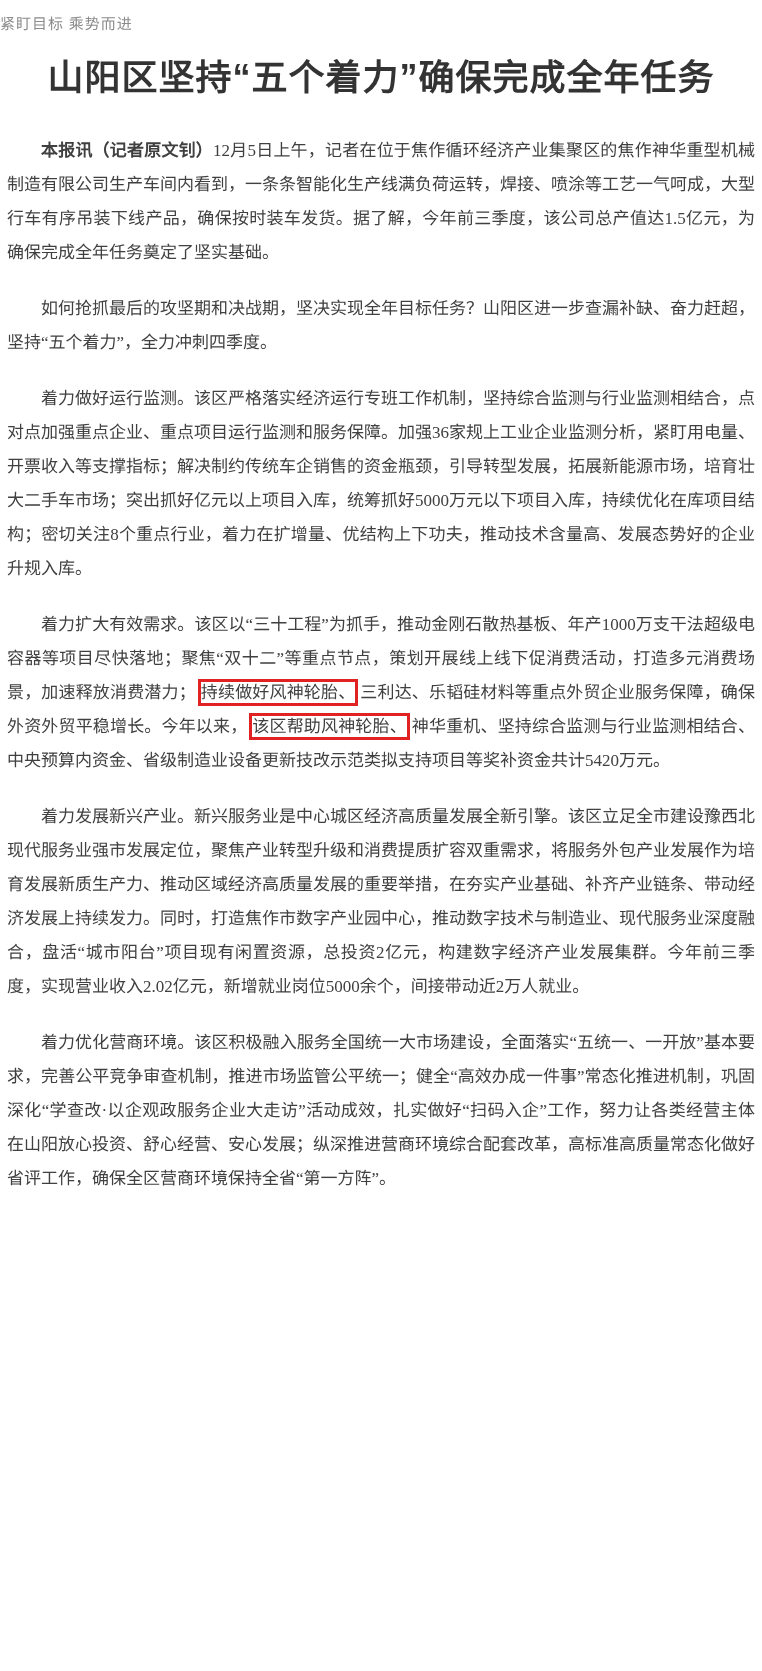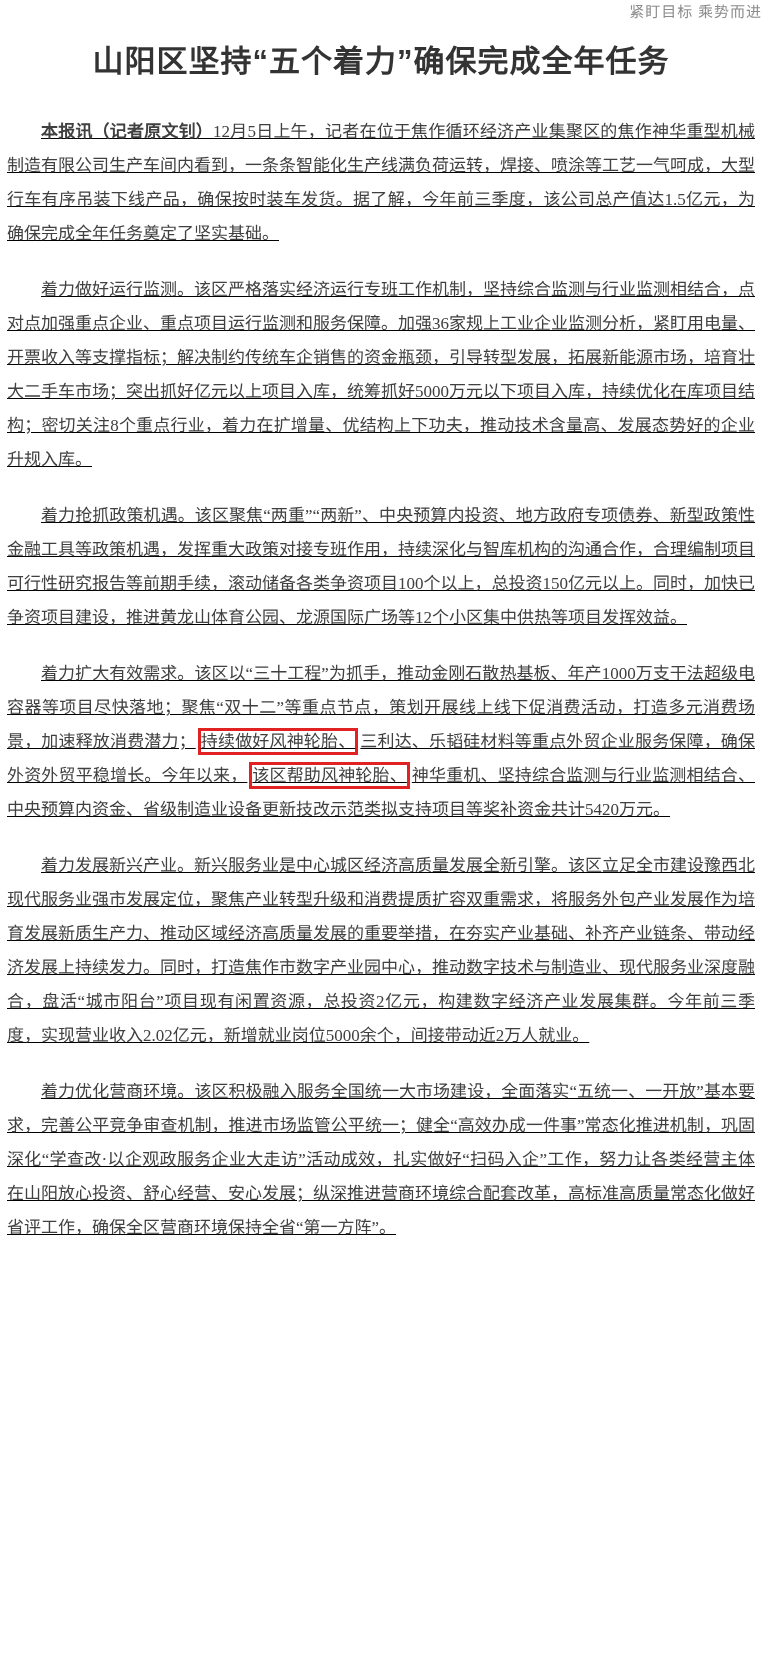--- a/index.html
+++ b/index.html
@@ -9,39 +9,39 @@
   }
   body {
     width: 762px;
     height: 1671px;
     overflow: hidden;
     box-sizing: border-box;
     font-family: "Liberation Serif", "DejaVu Serif", serif;
   }
   .kicker {
     margin: 0;
-    text-align: right;
+    padding-top: 12px;
+    text-align: left;
     font-size: 15px;
     font-weight: normal;
     letter-spacing: 1px;
     color: var(--kicker-color, #8c8c8c);
   }
   .title {
     margin: 15px 24px 11px;
     text-align: center;
-    font-size: 31px;
+    font-size: 36px;
     font-weight: bold;
     color: var(--title-color, #333333);
     font-family: "Liberation Sans", "DejaVu Sans", sans-serif;
     letter-spacing: 1px;
   }
   .article {
     margin-top: 34px;
     padding: 0 7px;
-    text-decoration: underline;
   }
   .para {
     margin: 0 0 22px 0;
     font-size: 17px;
     line-height: 34px;
     text-align: justify;
     text-justify: inter-ideograph;
     text-indent: 2em;
     color: var(--body-color, #404040);
   }
@@ -56,18 +56,18 @@
 </style>
 </head>
 <body style="background: rgb(255, 255, 255);">
 
 <p class="kicker">紧盯目标 乘势而进</p>
 
 <h1 class="title">山阳区坚持“五个着力”确保完成全年任务</h1>
 
 <div class="article">
     <p class="para"><span class="lead-bold">本报讯（记者原文钊）</span><span>12月5日上午，记者在位于焦作循环经济产业集聚区的焦作神华重型机械制造有限公司生产车间内看到，一条条智能化生产线满负荷运转，焊接、喷涂等工艺一气呵成，大型行车有序吊装下线产品，确保按时装车发货。据了解，今年前三季度，该公司总产值达1.5亿元，为确保完成全年任务奠定了坚实基础。</span></p>
+    <p class="para"><span>如何抢抓最后的攻坚期和决战期，坚决实现全年目标任务？山阳区进一步查漏补缺、奋力赶超，坚持“五个着力”，全力冲刺四季度。</span></p>
     <p class="para"><span>着力做好运行监测。该区严格落实经济运行专班工作机制，坚持综合监测与行业监测相结合，点对点加强重点企业、重点项目运行监测和服务保障。加强36家规上工业企业监测分析，紧盯用电量、开票收入等支撑指标；解决制约传统车企销售的资金瓶颈，引导转型发展，拓展新能源市场，培育壮大二手车市场；突出抓好亿元以上项目入库，统筹抓好5000万元以下项目入库，持续优化在库项目结构；密切关注8个重点行业，着力在扩增量、优结构上下功夫，推动技术含量高、发展态势好的企业升规入库。</span></p>
-    <p class="para"><span>着力抢抓政策机遇。该区聚焦“两重”“两新”、中央预算内投资、地方政府专项债券、新型政策性金融工具等政策机遇，发挥重大政策对接专班作用，持续深化与智库机构的沟通合作，合理编制项目可行性研究报告等前期手续，滚动储备各类争资项目100个以上，总投资150亿元以上。同时，加快已争资项目建设，推进黄龙山体育公园、龙源国际广场等12个小区集中供热等项目发挥效益。</span></p>
     <p class="para"><span>着力扩大有效需求。该区以“三十工程”为抓手，推动金刚石散热基板、年产1000万支干法超级电容器等项目尽快落地；聚焦“双十二”等重点节点，策划开展线上线下促消费活动，打造多元消费场景，加速释放消费潜力；</span><span class="hl-box">持续做好风神轮胎、</span><span>三利达、乐韬硅材料等重点外贸企业服务保障，确保外资外贸平稳增长。今年以来，</span><span class="hl-box">该区帮助风神轮胎、</span><span>神华重机、坚持综合监测与行业监测相结合、中央预算内资金、省级制造业设备更新技改示范类拟支持项目等奖补资金共计5420万元。</span></p>
     <p class="para"><span>着力发展新兴产业。新兴服务业是中心城区经济高质量发展全新引擎。该区立足全市建设豫西北现代服务业强市发展定位，聚焦产业转型升级和消费提质扩容双重需求，将服务外包产业发展作为培育发展新质生产力、推动区域经济高质量发展的重要举措，在夯实产业基础、补齐产业链条、带动经济发展上持续发力。同时，打造焦作市数字产业园中心，推动数字技术与制造业、现代服务业深度融合，盘活“城市阳台”项目现有闲置资源，总投资2亿元，构建数字经济产业发展集群。今年前三季度，实现营业收入2.02亿元，新增就业岗位5000余个，间接带动近2万人就业。</span></p>
     <p class="para"><span>着力优化营商环境。该区积极融入服务全国统一大市场建设，全面落实“五统一、一开放”基本要求，完善公平竞争审查机制，推进市场监管公平统一；健全“高效办成一件事”常态化推进机制，巩固深化“学查改·以企观政服务企业大走访”活动成效，扎实做好“扫码入企”工作，努力让各类经营主体在山阳放心投资、舒心经营、安心发展；纵深推进营商环境综合配套改革，高标准高质量常态化做好省评工作，确保全区营商环境保持全省“第一方阵”。</span></p>
   </div>
 
 </body></html>

